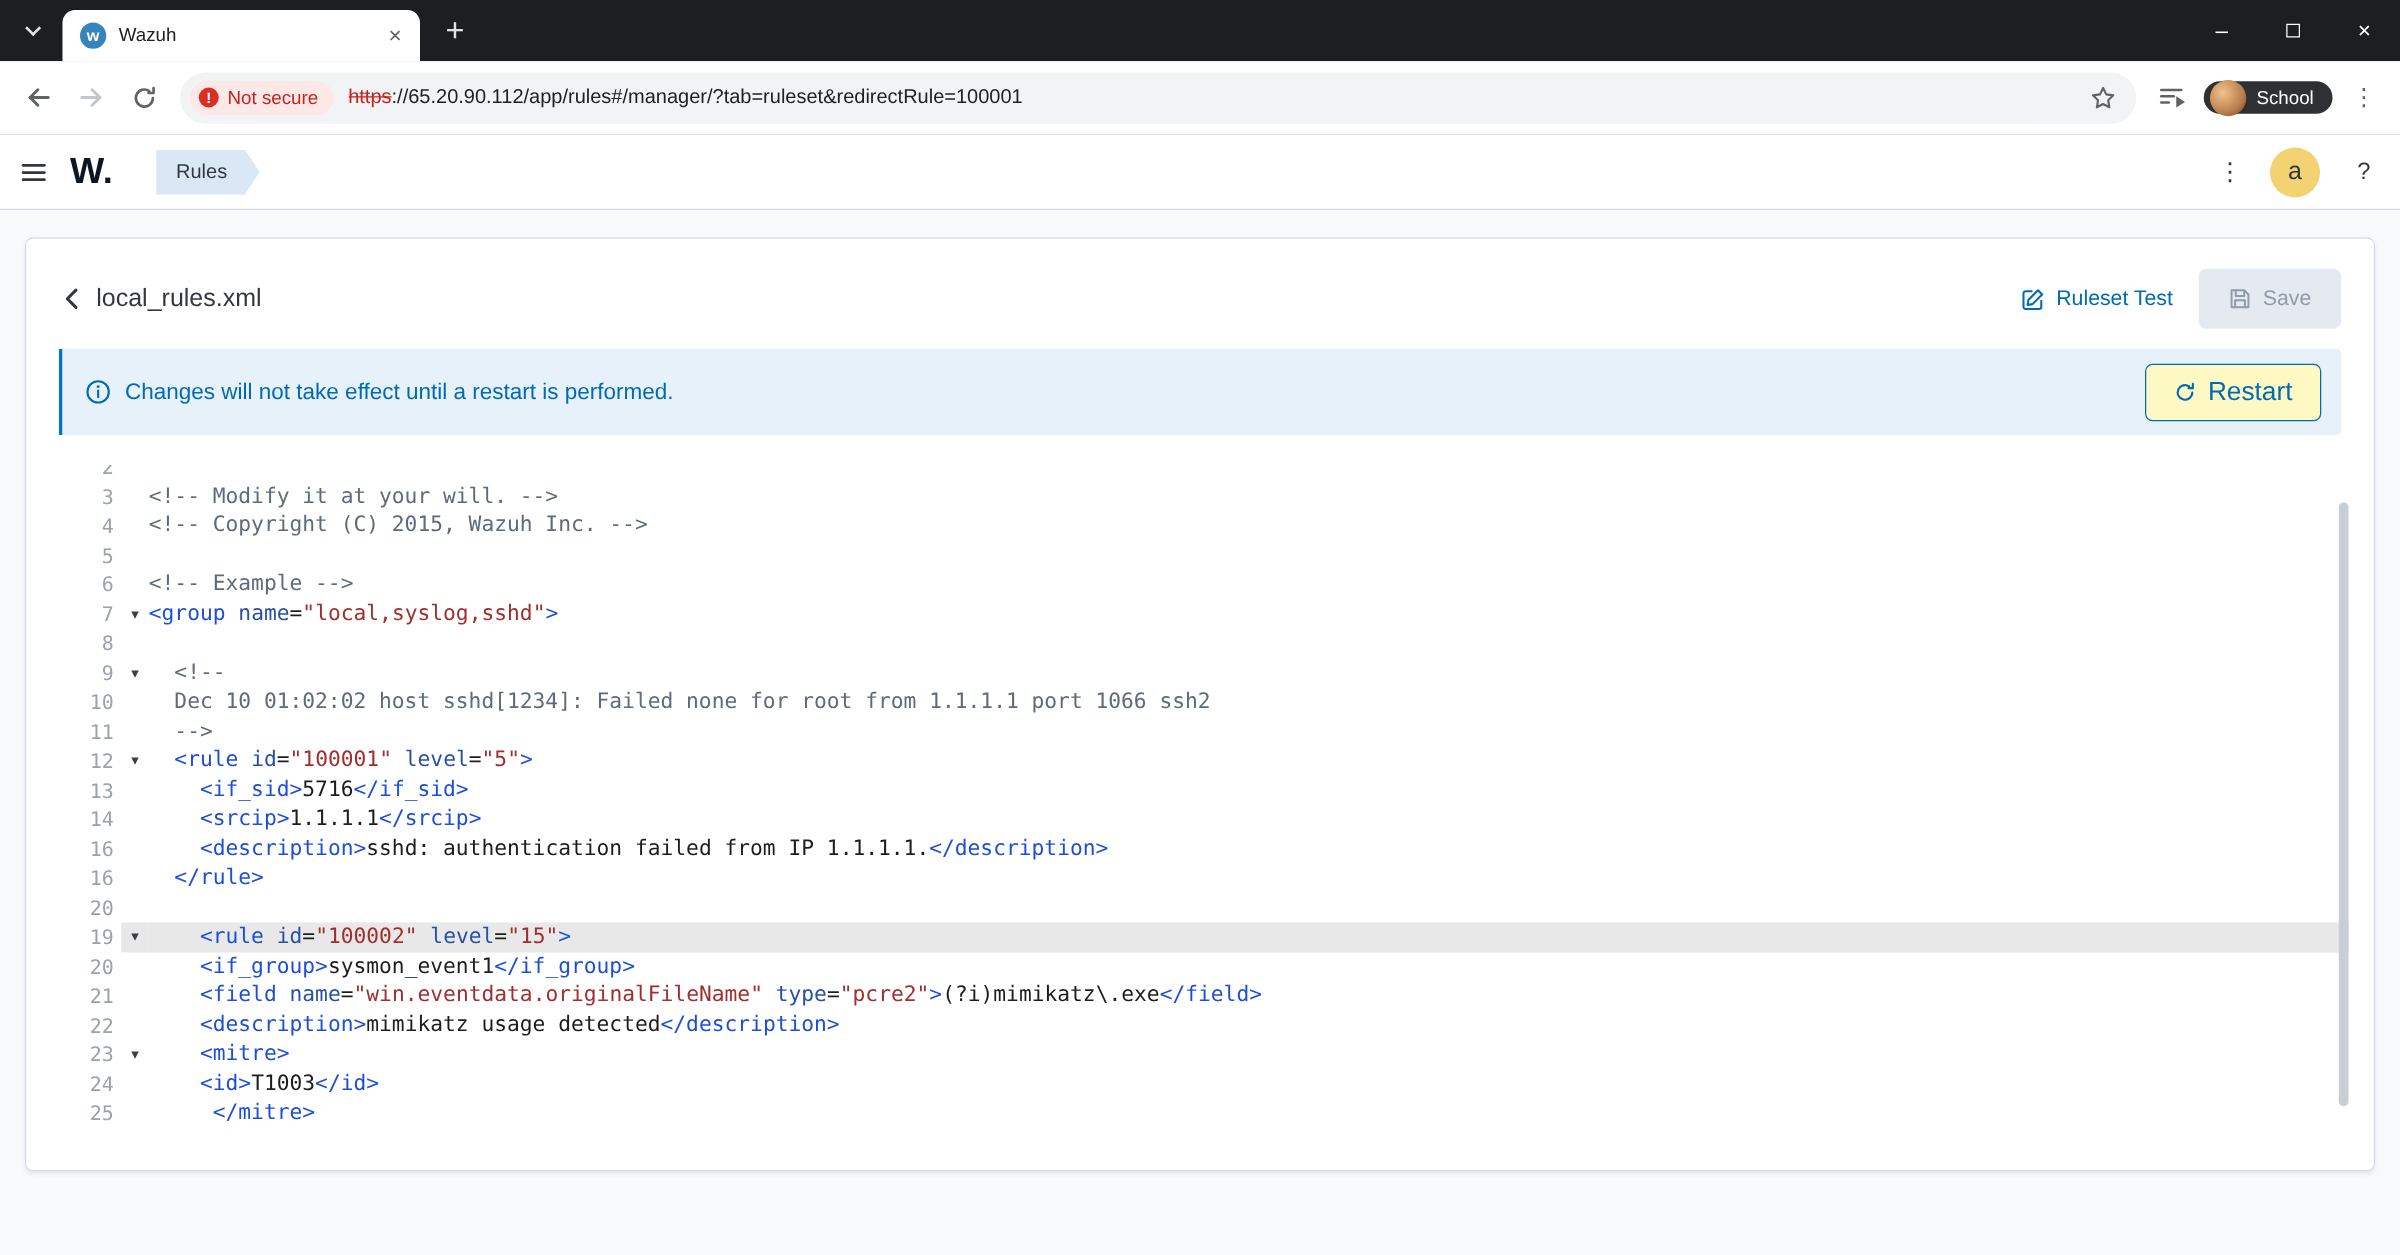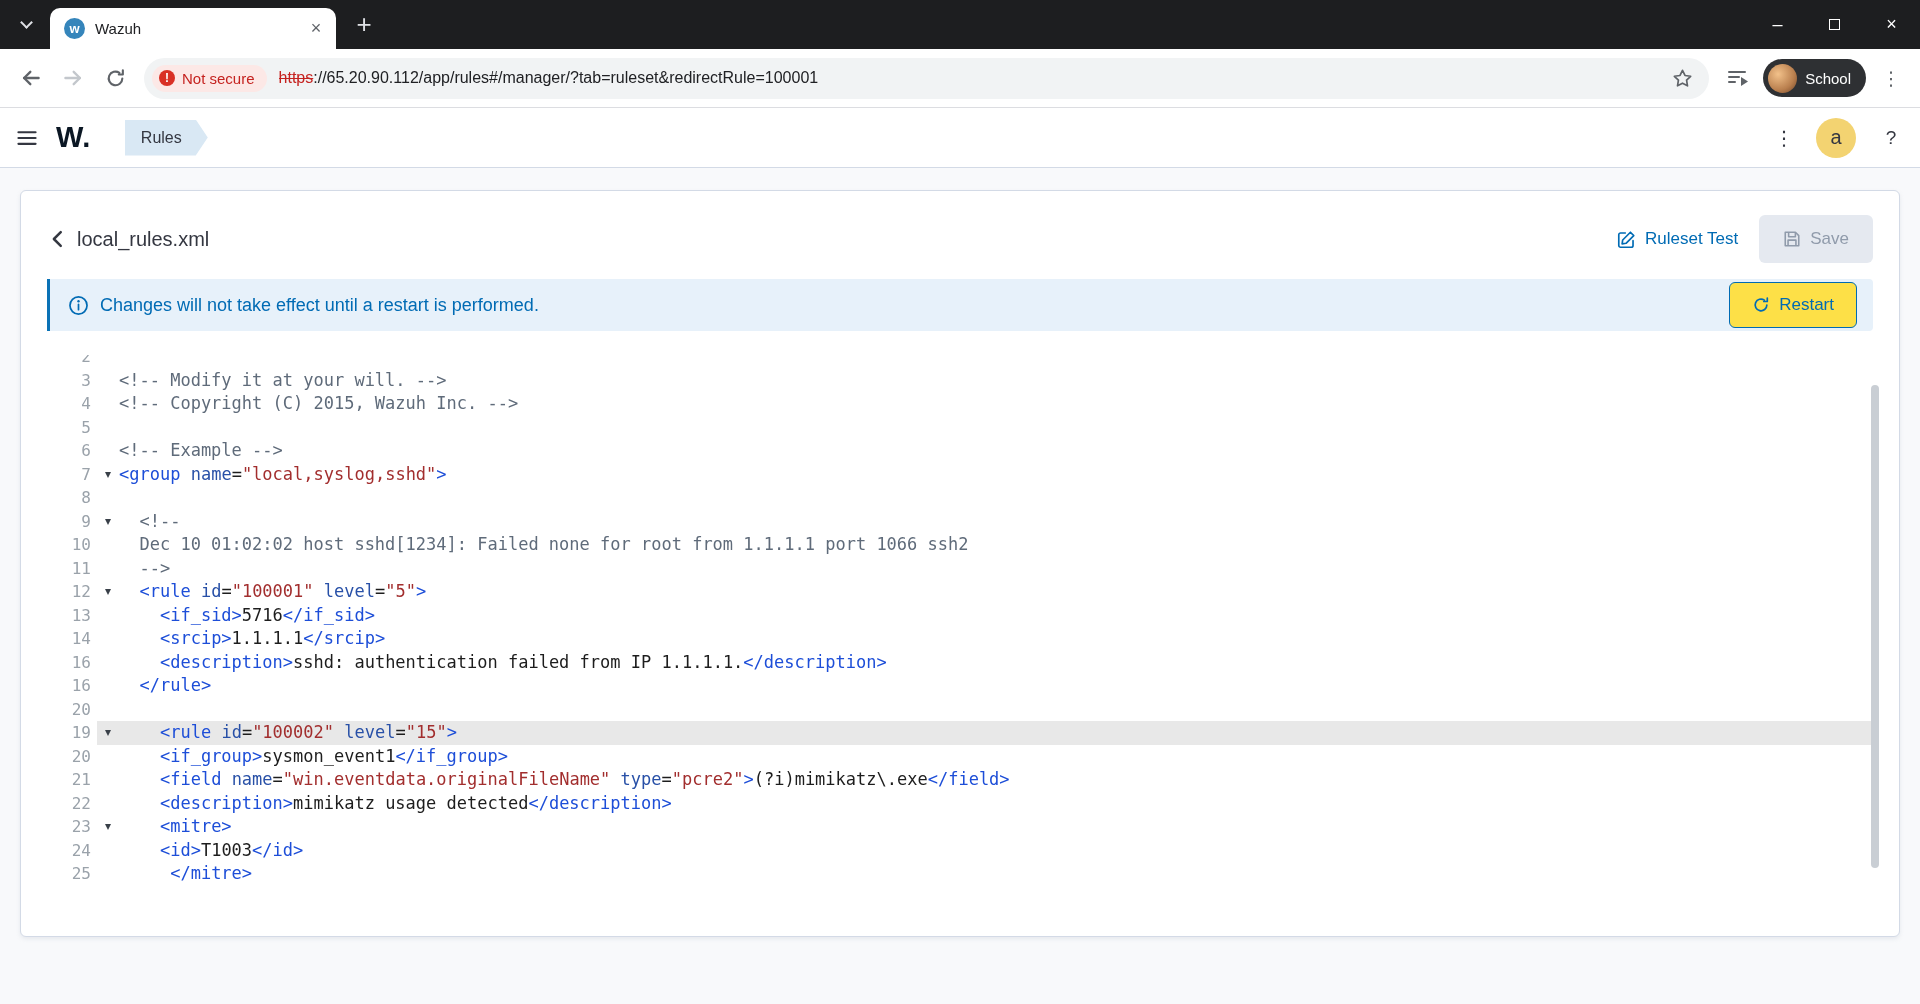--- a/index.html
+++ b/index.html
@@ -23,21 +23,21 @@
   .toolbar { height:59px; background:#fff; display:flex; align-items:center; padding:0 12px; gap:4px; border-bottom:1px solid #dcdde1; }
   .nav-btn { width:38px; height:38px; border-radius:50%; display:flex; align-items:center; justify-content:center; flex:none; }
   .omnibox { flex:1; height:41px; background:#f1f3f4; border-radius:21px; display:flex; align-items:center; padding:0 16px 0 8px; gap:12px; margin:0 6px; min-width:0; }
   .sec-chip { display:flex; align-items:center; gap:7px; background:#fce8e6; border-radius:14px; padding:5px 12px 5px 7px; flex:none; }
   .warn-dot { width:16px; height:16px; border-radius:50%; background:#d93025; color:#fff; font-size:12px; font-weight:700; display:flex; align-items:center; justify-content:center; }
   .sec-label { color:#c5221f; font-size:15px; white-space:nowrap; }
   .url { font-size:16px; color:#202124; white-space:nowrap; overflow:hidden; }
   .url .scheme { color:#c5221f; text-decoration:line-through; }
   .star-btn { margin-left:auto; flex:none; display:flex; }
   .media-btn { width:36px; height:36px; display:flex; align-items:center; justify-content:center; flex:none; }
-  .profile-chip { height:38px; border-radius:19px; background:#2e3033; display:flex; align-items:center; gap:8px; padding:0 15px 0 5px; margin:0 4px; flex:none; }
+  .profile-chip { height:26px; border-radius:19px; background:#2e3033; display:flex; align-items:center; gap:8px; padding:0 15px 0 5px; margin:0 4px; flex:none; }
   .profile-avatar { width:29px; height:29px; border-radius:50%; background:radial-gradient(circle at 35% 35%, #f2c18a, #b97f4e 60%, #6e4226); }
   .profile-label { color:#fff; font-size:15px; }
   .kebab { font-size:19px; color:#5f6368; width:34px; text-align:center; flex:none; }
 
   
   .app-header { height:60px; background:#fff; border-bottom:1px solid #d3dae6; display:flex; align-items:center; padding:0 16px; gap:18px; }
   .logo { font-size:29px; font-weight:800; color:#0b1724; letter-spacing:.5px; }
   .crumb { height:36px; background:#d9e8f4; color:#343741; font-size:16px; display:flex; align-items:center; padding:0 26px 0 16px; clip-path:polygon(0 0, calc(100% - 12px) 0, 100% 50%, calc(100% - 12px) 100%, 0 100%); margin-left:16px; }
   .hd-right { margin-left:auto; display:flex; align-items:center; gap:22px; }
   .hd-kebab { font-size:20px; color:#343741; }
@@ -47,23 +47,23 @@
   
   .content { height:836px; padding:22px 20px; }
   .card { background:#fff; border:1px solid #d3dae6; border-radius:6px; height:747px; box-shadow:0 2px 4px rgba(152,162,179,.18); }
   .card-head { display:flex; align-items:center; padding:24px 26px 0; }
   .back-btn { display:flex; align-items:center; }
   .file-title { font-size:20px; color:#343741; font-weight:500; margin-left:8px; }
   .head-right { margin-left:auto; display:flex; align-items:center; gap:21px; }
   .ruleset-link { display:flex; align-items:center; gap:9px; color:#006bb4; font-size:17px; font-weight:500; cursor:pointer; }
   .save-btn { display:flex; align-items:center; gap:9px; background:#e5e9f0; color:#909bab; font-size:17px; font-weight:500; height:48px; padding:0 24px; border-radius:6px; border:none; }
 
-  .callout { margin:16px 26px 0; background:#e7f1fa; border-left:3px solid #0a72b6; display:flex; align-items:center; height:52px; padding:0 8px 0 18px; border-radius:0 4px 4px 0; color:#006bb4; }
+  .callout { margin:16px 26px 0; background:#e7f1fa; border-left:3px solid #0a72b6; display:flex; align-items:center; height:69px; padding:0 8px 0 18px; border-radius:0 4px 4px 0; color:#006bb4; }
   .callout-text { font-size:18px; font-weight:500; margin-left:11px; }
-  .restart-btn { margin-left:auto; display:flex; align-items:center; gap:9px; height:46px; padding:0 22px; background:#fde047; border:1px solid #006bb4; color:#006bb4; border-radius:6px; font-size:17px; font-weight:500; margin-right:8px; }
+  .restart-btn { margin-left:auto; display:flex; align-items:center; gap:9px; height:46px; padding:0 22px; background:#fef9c3; border:1px solid #006bb4; color:#006bb4; border-radius:6px; font-size:21px; font-weight:500; margin-right:8px; }
 
   
   .editor { margin:24px 20px 0 26px; height:550px; overflow:hidden; position:relative; font-family:"DejaVu Sans Mono",monospace; font-size:17px; }
   .lines { margin-top:-10px; }
   .cm-line { display:flex; height:23.5px; line-height:23.5px; white-space:pre; }
   .gut { flex:0 0 50px; text-align:right; padding-right:6px; color:#9aa2aa; font-size:16px; }
   .fold { flex:0 0 22px; text-align:center; font-family:"DejaVu Sans",sans-serif; font-size:12px; color:#394049; }
   .codeseg { flex:1; min-width:0; }
   .hl .fold, .hl .codeseg { background:#e8e8e8; }
   .tk-cmt { color:#5f6b7a; }

